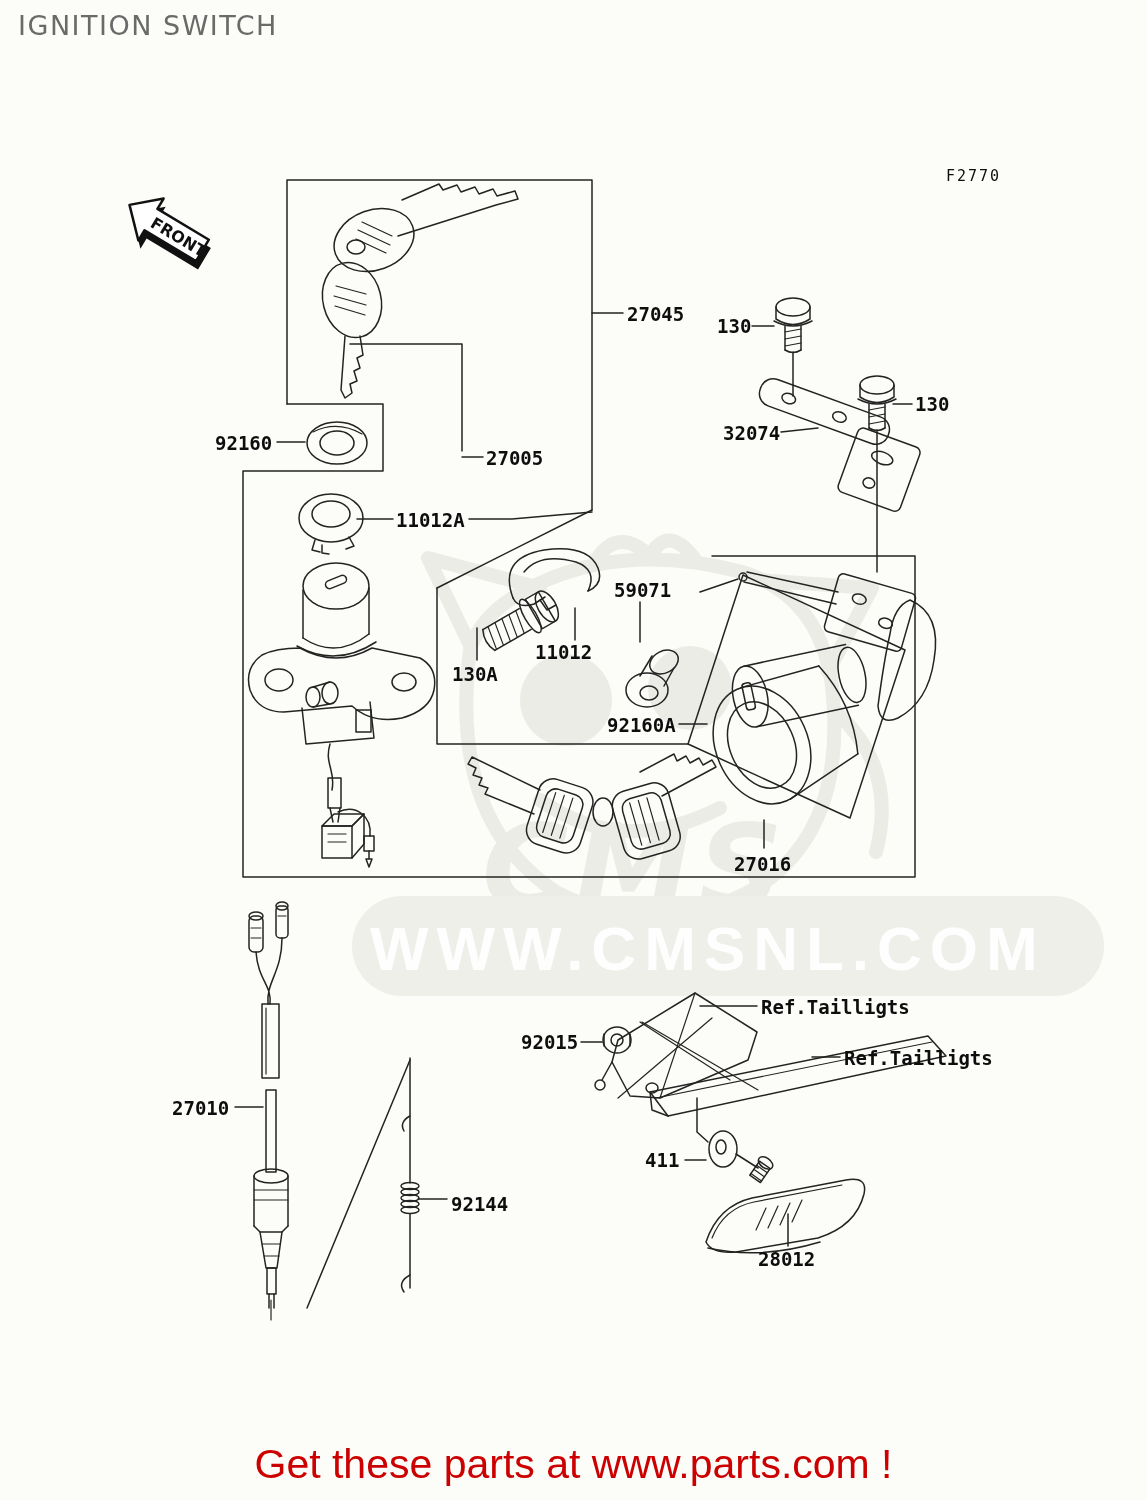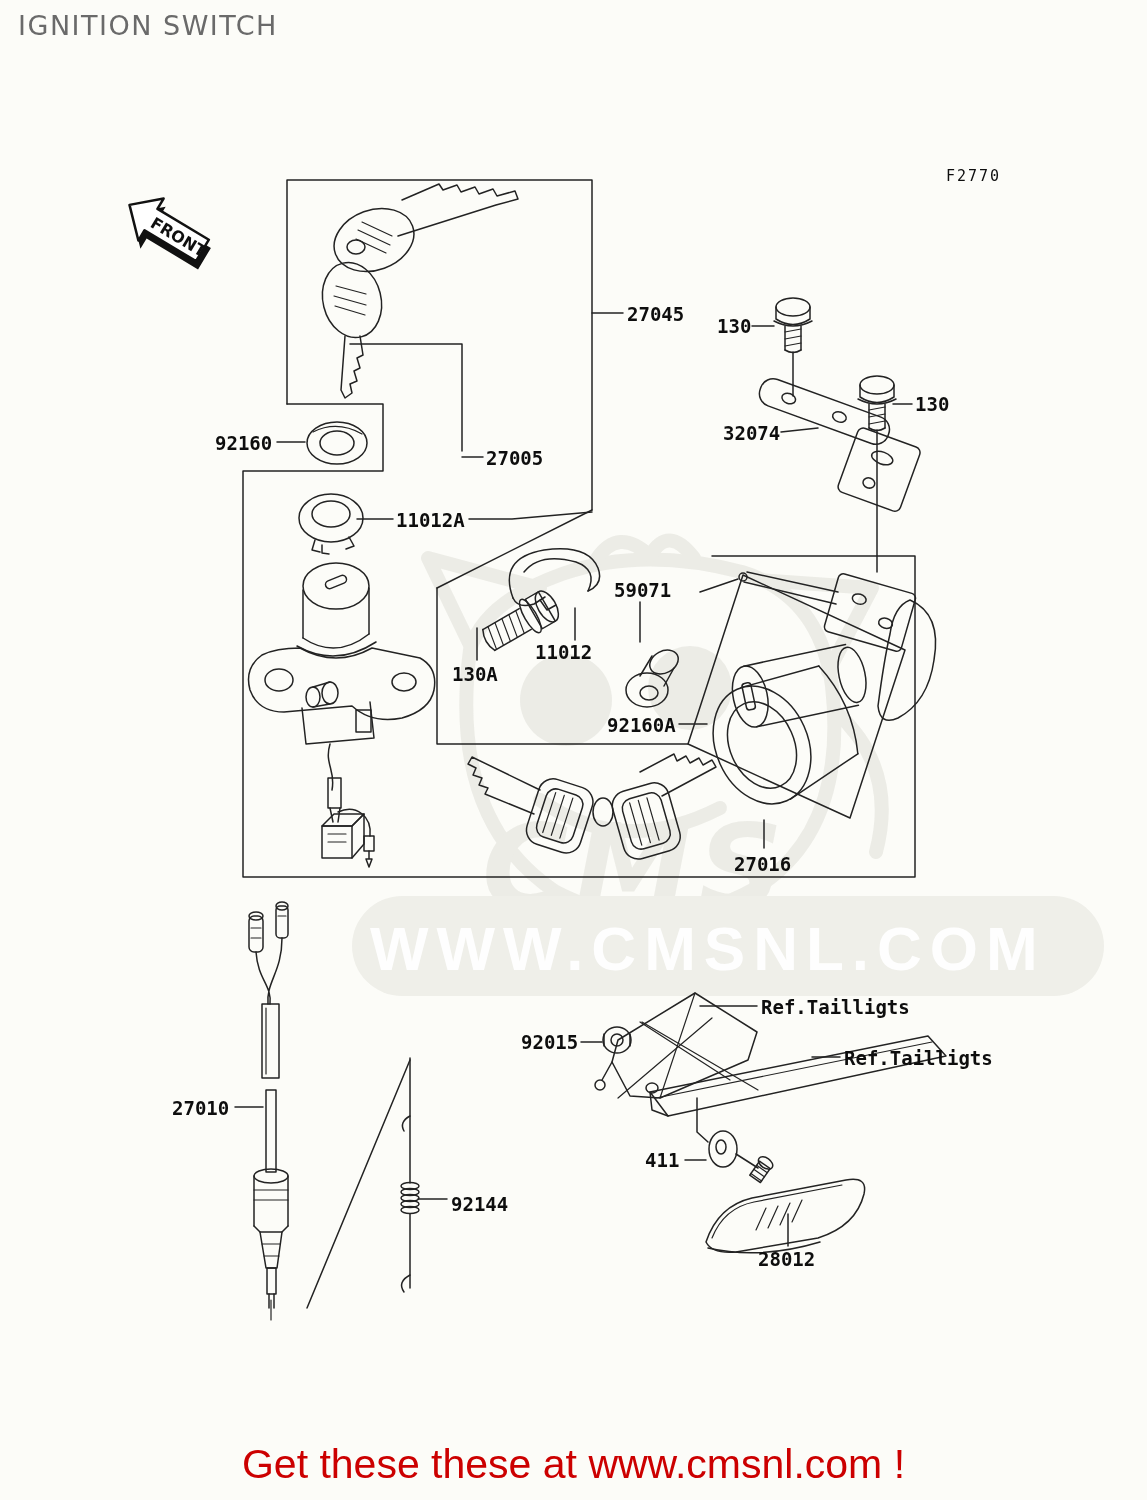--- a/index.html
+++ b/index.html
@@ -323,14 +323,14 @@
       <text class="pl" x="758" y="1266">28012</text>
     </g>
 
     <g transform="translate(130,204) rotate(31)">
       <path d="M6,7 L32,-16 L32,-4 L92,-4 L92,21 L32,21 L32,33 Z" fill="#111111"></path>
       <path d="M0,1 L26,-22 L26,-10 L86,-10 L86,15 L26,15 L26,27 Z" fill="#ffffff" stroke="#111111" stroke-width="2.5" stroke-linejoin="round"></path>
       <text class="front-txt" x="28" y="9">FRONT</text>
     </g>
   </svg>
 
-  <div class="footer">Get these these at www.cmsnl.com !</div>
+  <div class="footer">Get these parts at www.parts.com !</div>
 </div>
 
 </body></html>

